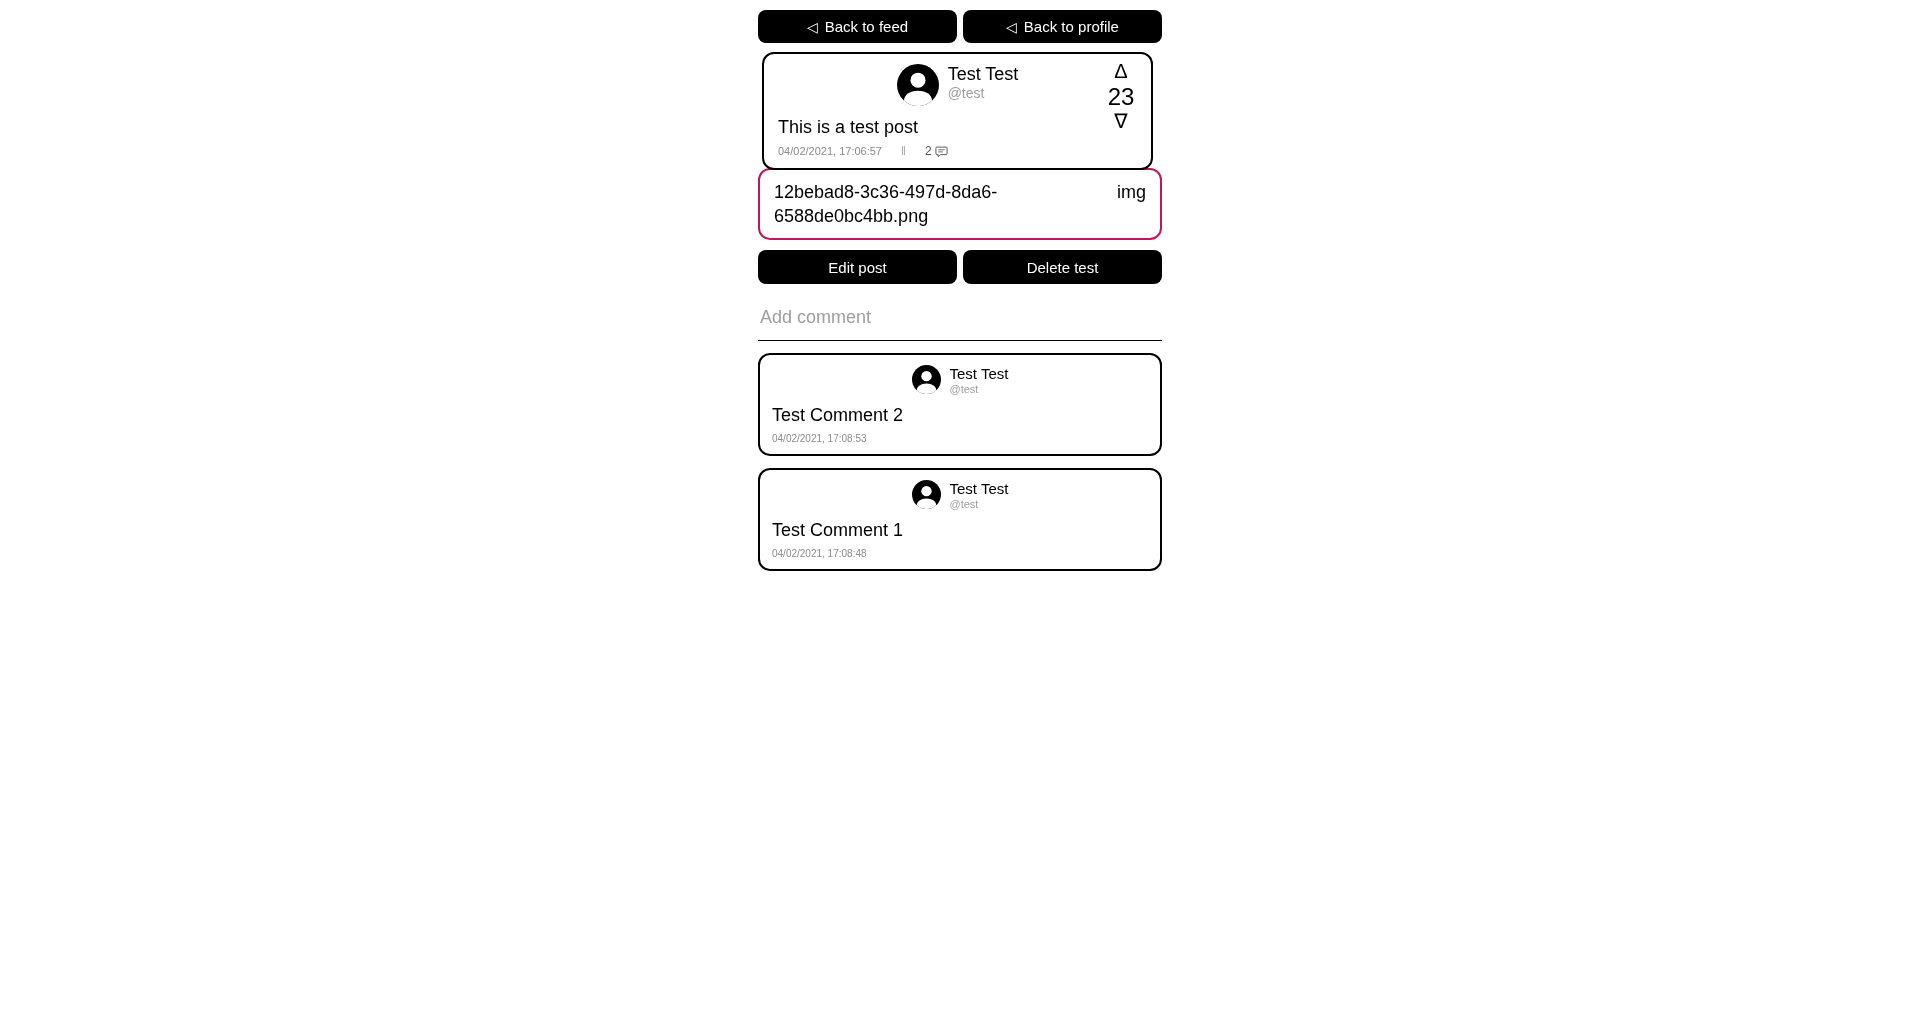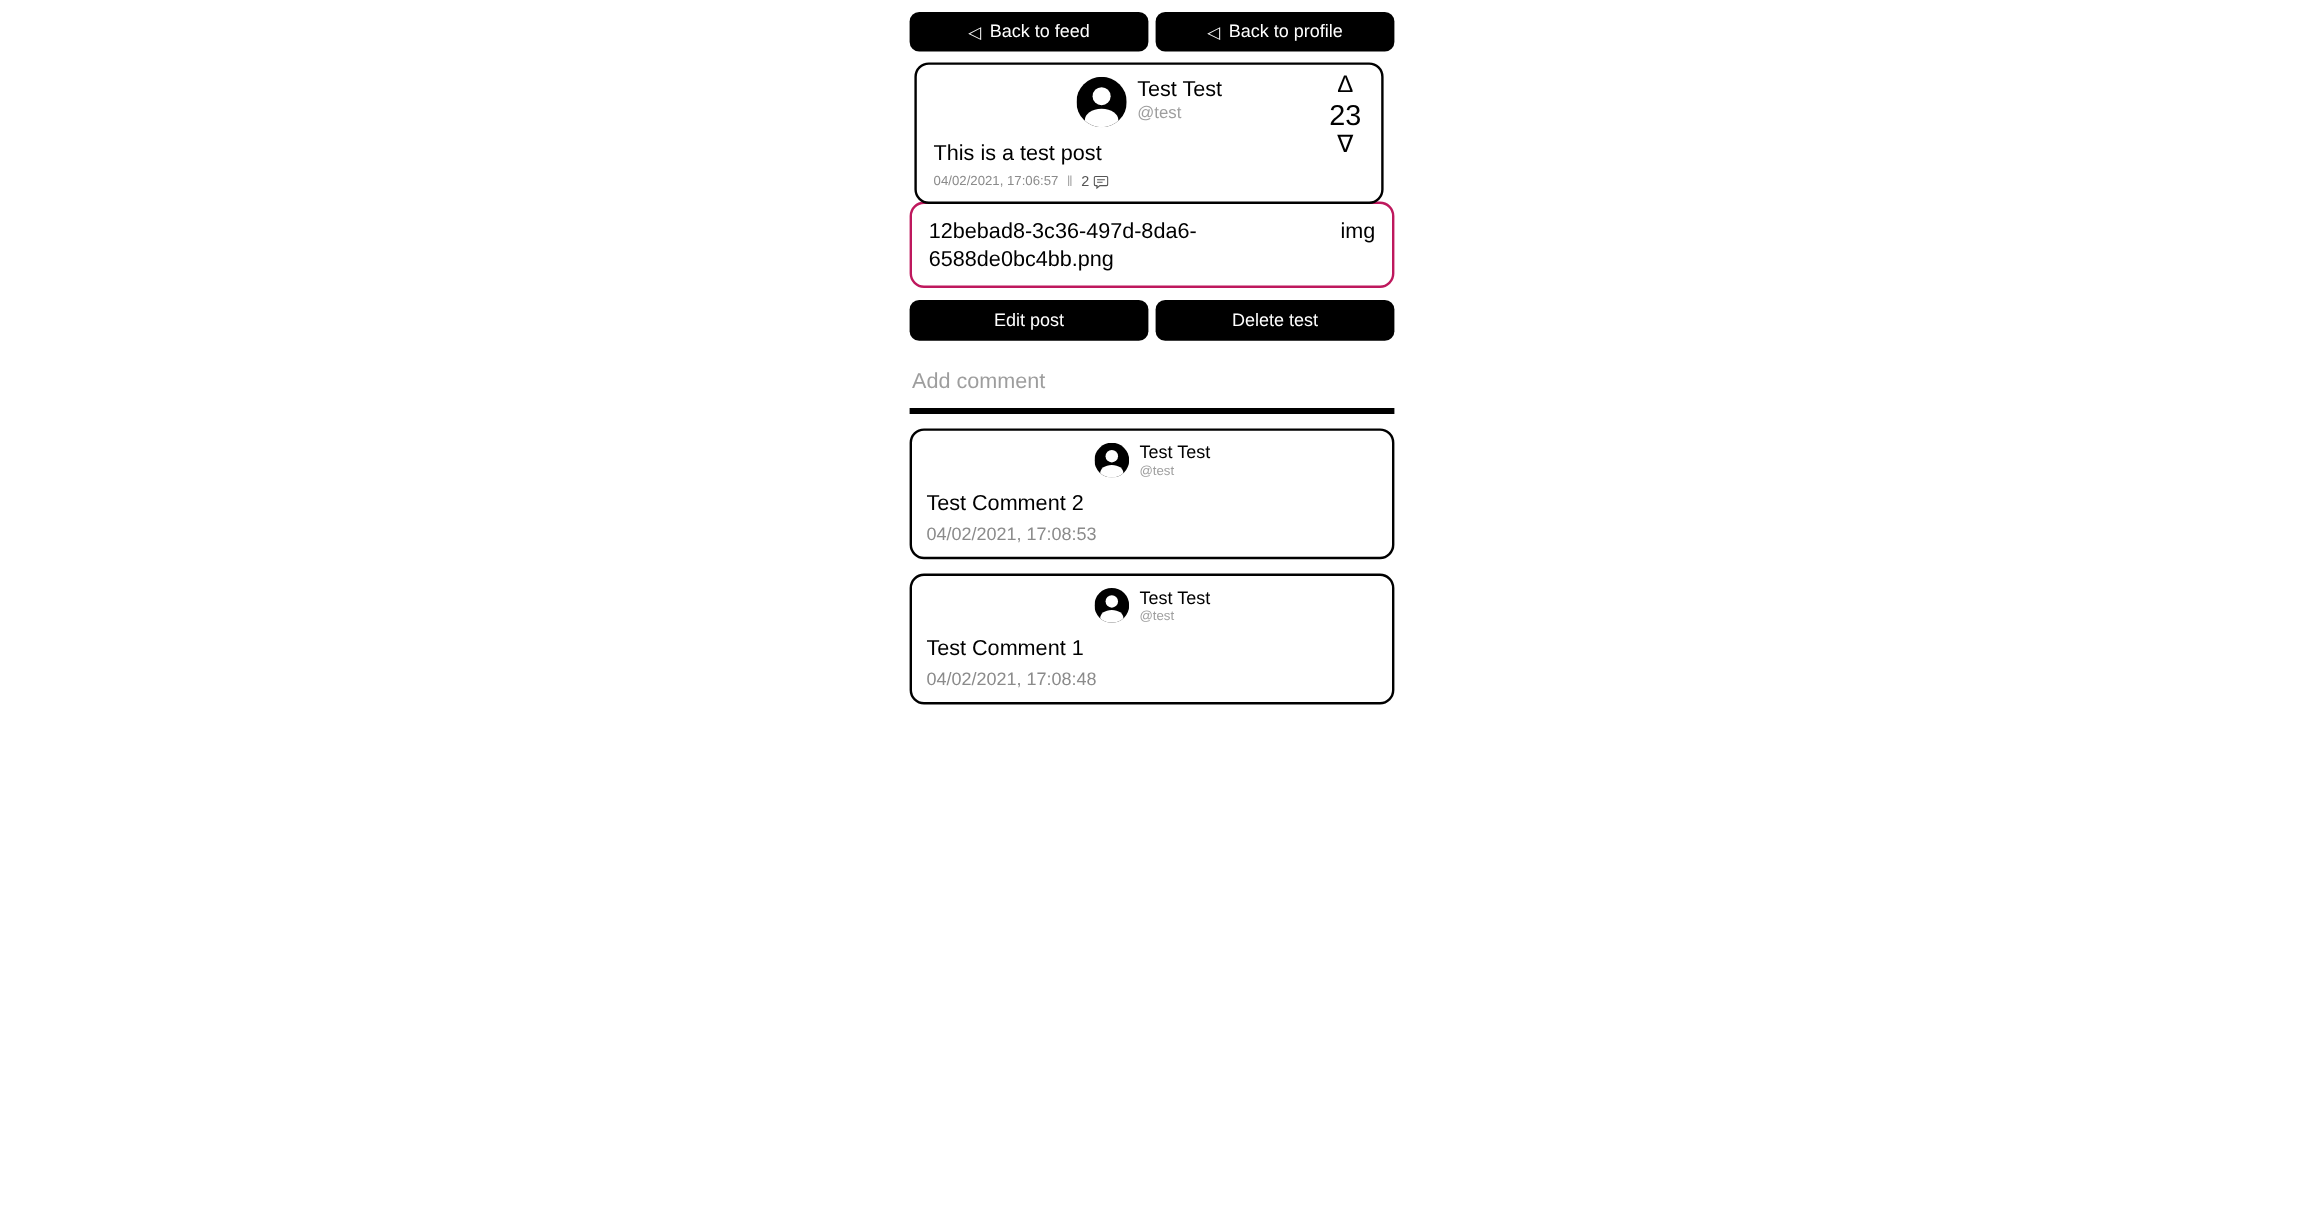--- a/index.html
+++ b/index.html
@@ -44,21 +44,21 @@
   .author-row { display: flex; align-items: flex-start; gap: 9px; justify-content: center; }
   .avatar { display: block; }
   .avatar-lg { width: 42px; height: 42px; }
   .avatar-sm { width: 29px; height: 29px; }
   .author-name { font-size: 18px; line-height: 21px; color: #000000; }
   .author-handle { font-size: 14px; line-height: 17px; color: #9e9e9e; }
   .author-name-sm { font-size: 15px; line-height: 17px; color: #000000; }
   .author-handle-sm { font-size: 11px; line-height: 14px; color: #9e9e9e; }
   .post-text { font-size: 18px; line-height: 24px; margin-top: 9px; }
   .meta-row {
-    display: flex; align-items: center; gap: 7px;
+    display: flex; align-items: center; gap: 19px;
     margin-top: 5px;
     font-size: 11px; color: #8b8b8b;
   }
   .meta-sep { color: #a9a9a9; font-size: 12px; }
   .meta-count { color: #555555; display: flex; align-items: center; gap: 3px; font-size: 12px; }
   .bubble { width: 13px; height: 13px; color: #555555; }
   .votes {
     position: absolute;
     top: 5px; right: 10px;
     width: 40px;
@@ -91,39 +91,39 @@
   .attachment-type { font-size: 18px; line-height: 24px; }
   
   .action-row { display: flex; gap: 6px; margin-top: 10px; text-decoration: underline; }
   .action-row .btn { flex: 1; height: 34px; }
   
   .comment-input {
     display: block;
     width: 100%;
     margin-top: 23px;
     border: none;
-    border-bottom: 5px solid #000000;
+    border-bottom: 1px solid #000000;
     outline: none;
     font-family: "Liberation Sans", sans-serif;
     font-size: 18px;
     color: #000000;
     padding: 0 0 12px 2px;
     background: transparent;
   }
   .comment-input::placeholder { color: #9e9e9e; opacity: 1; }
   
   .comment-card {
     margin-top: 12px;
     border: 2px solid #000000;
     border-radius: 12px;
     background: #ffffff;
     padding: 10px 12px;
   }
   .comment-text { font-size: 18px; line-height: 24px; margin-top: 7px; }
-  .comment-time { font-size: 15px; color: #8b8b8b; margin-top: 6px; }
+  .comment-time { font-size: 10px; color: #8b8b8b; margin-top: 6px; }
   .hidden-defs { position: absolute; width: 0; height: 0; overflow: hidden; }
 </style>
 </head>
 <body>
 
 <svg class="hidden-defs" aria-hidden="true">
   <symbol id="avatar-icon" viewBox="0 0 48 48">
     <clipPath id="avatar-clip">
         <circle cx="24" cy="24" r="24"></circle>
       </clipPath>

